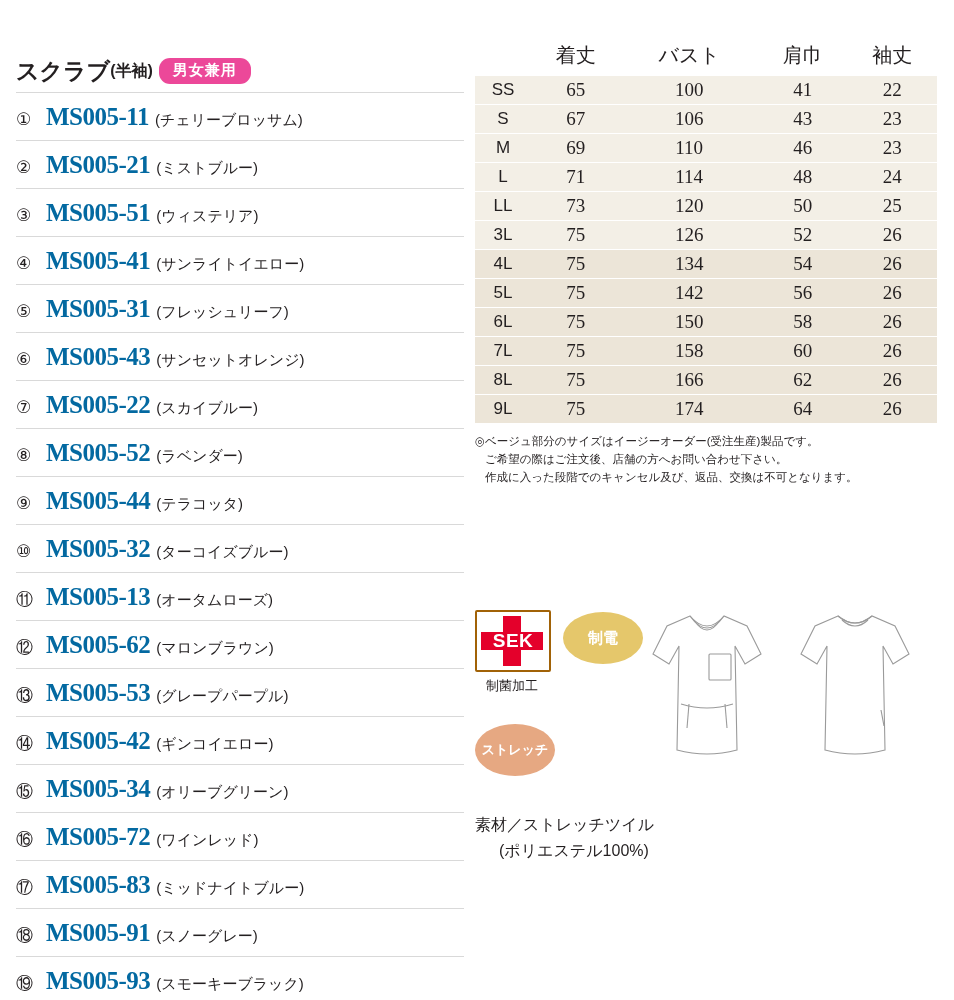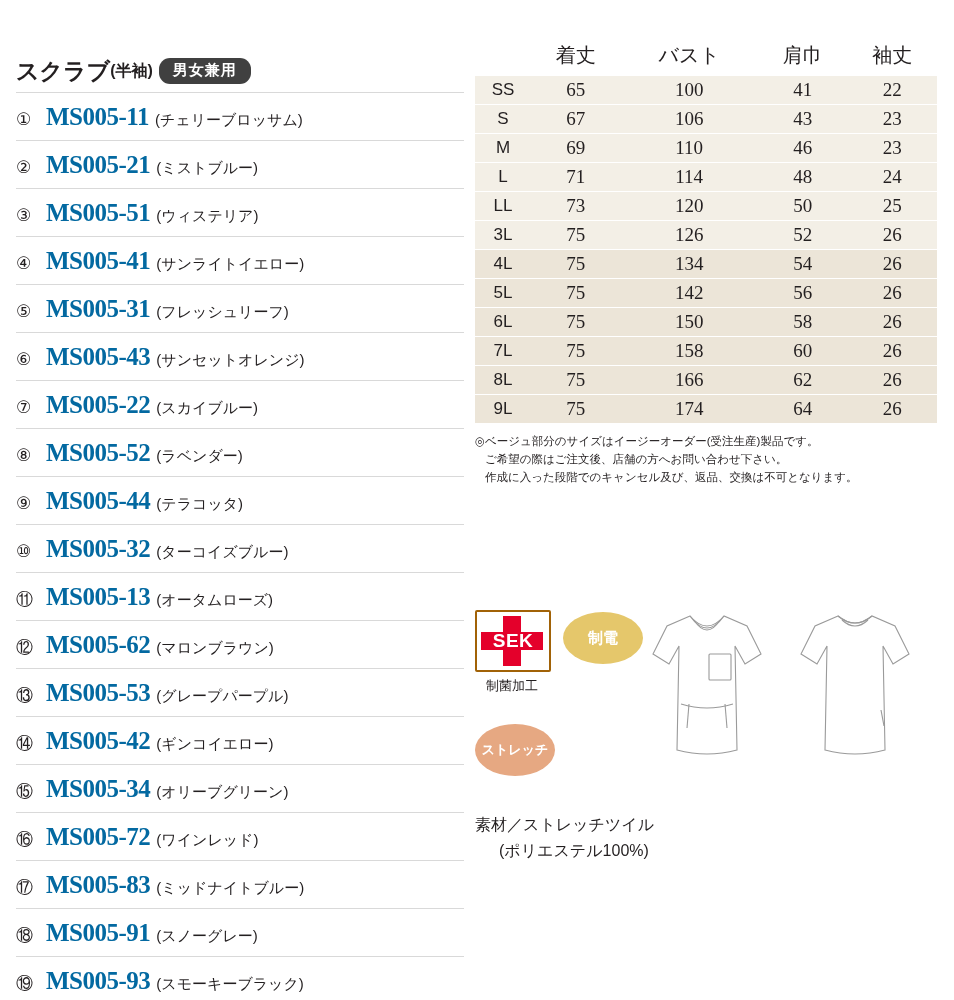--- a/index.html
+++ b/index.html
@@ -11,21 +11,21 @@
     overflow:hidden;
   }
   .page{position:relative;width:954px;height:1000px;}
 
   
   .left{position:absolute;left:16px;top:6px;width:448px;}
   .title-row{display:flex;align-items:center;height:34px;margin-top:48px;}
   .title-main{font-size:23px;font-weight:bold;letter-spacing:0px;}
   .title-sub{font-size:16px;font-weight:bold;}
   .unisex-badge{
-    background:#404040;color:#ffffff;font-size:15px;font-weight:bold;
+    background:#ec4899;color:#ffffff;font-size:15px;font-weight:bold;
     border-radius:11px;padding:3px 14px 4px;letter-spacing:1px;
     margin-left:6px;
   }
   .color-list{margin-top:4px;}
   .color-row{
     display:flex;align-items:baseline;
     border-bottom:1px solid #d9d9d9;
     height:47px;
   }
   .color-row:first-child{border-top:1px solid #d9d9d9;}

